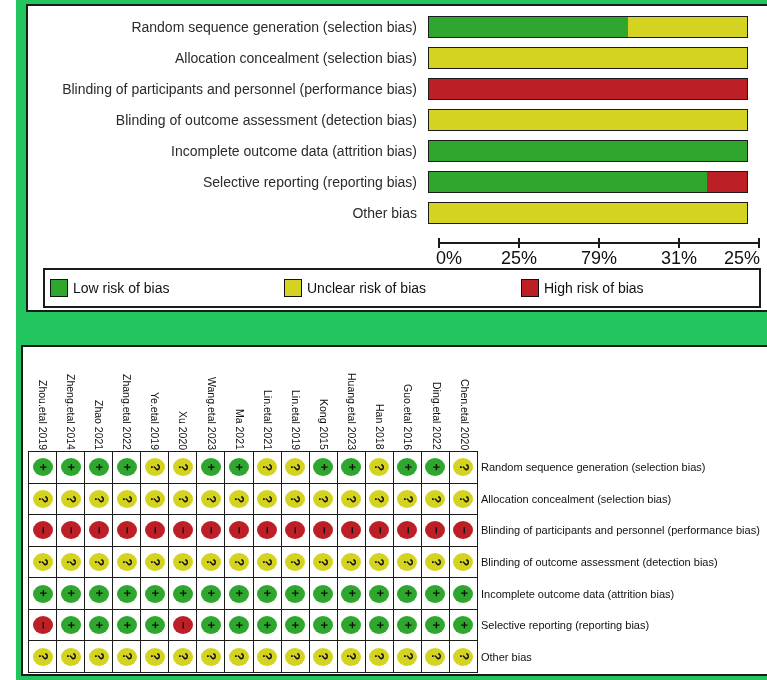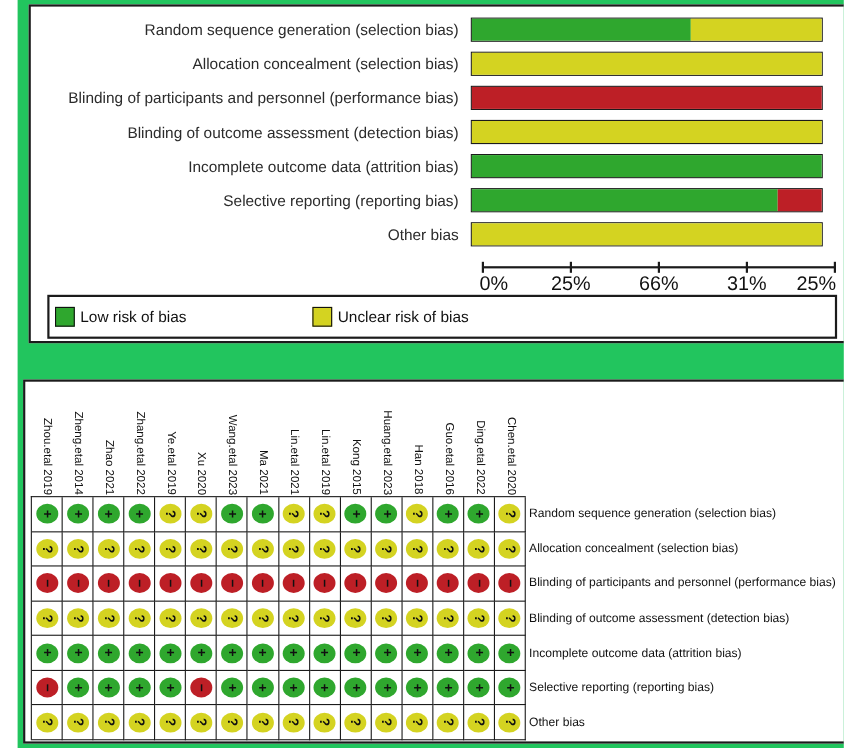--- a/index.html
+++ b/index.html
@@ -104,34 +104,38 @@
           </div>
         </div>
       </div>
     <div id="axis">
         <div class="aline"></div>
         <div class="tick" style="left: calc(0% - 1px);"></div>
         <div class="tlabel" style="left: 0%; transform: translateX(-3px);">0%</div>
         <div class="tick" style="left: calc(25% - 1px);"></div>
         <div class="tlabel" style="left: 25%; transform: translateX(-50%);">25%</div>
         <div class="tick" style="left: calc(50% - 1px);"></div>
-        <div class="tlabel" style="left: 50%; transform: translateX(-50%);">66%</div>
+        <div class="tlabel" style="left: 50%; transform: translateX(-50%);">79%</div>
         <div class="tick" style="left: calc(75% - 1px);"></div>
         <div class="tlabel" style="left: 75%; transform: translateX(-50%);">31%</div>
         <div class="tick" style="left: calc(100% - 1px);"></div>
         <div class="tlabel" style="left: 100%; transform: translateX(-97%);">25%</div>
       </div>
     <div id="legend">
         <div class="litem" style="left: 5px;">
           <span class="lsq" style="background: rgb(47, 167, 46);"></span>
           <span class="ltext">Low risk of bias</span>
         </div>
         <div class="litem" style="left: 239px;">
           <span class="lsq" style="background: rgb(212, 211, 33);"></span>
           <span class="ltext">Unclear risk of bias</span>
+        </div>
+        <div class="litem" style="left: 476px;">
+          <span class="lsq" style="background: rgb(189, 31, 38);"></span>
+          <span class="ltext">High risk of bias</span>
         </div>
       </div>
   </section>
 
   <section class="panel-bottom">
     <div id="rob-header">
         <div class="hcol">
           <span>Zhou.etal 2019</span>
         </div>
         <div class="hcol">

